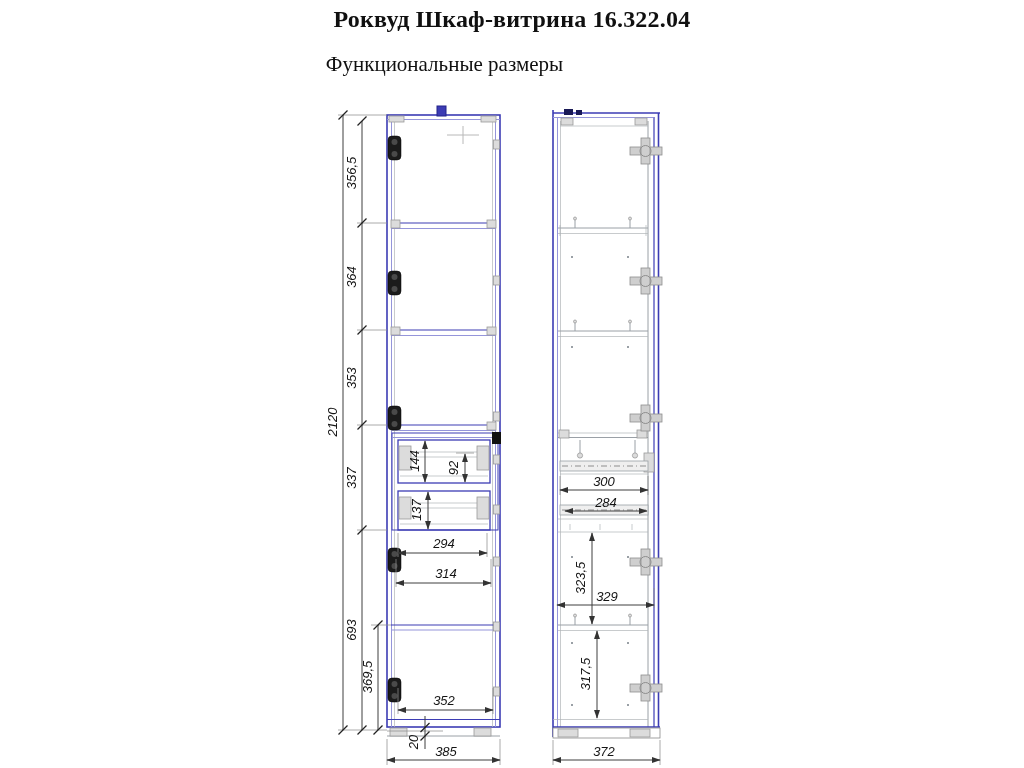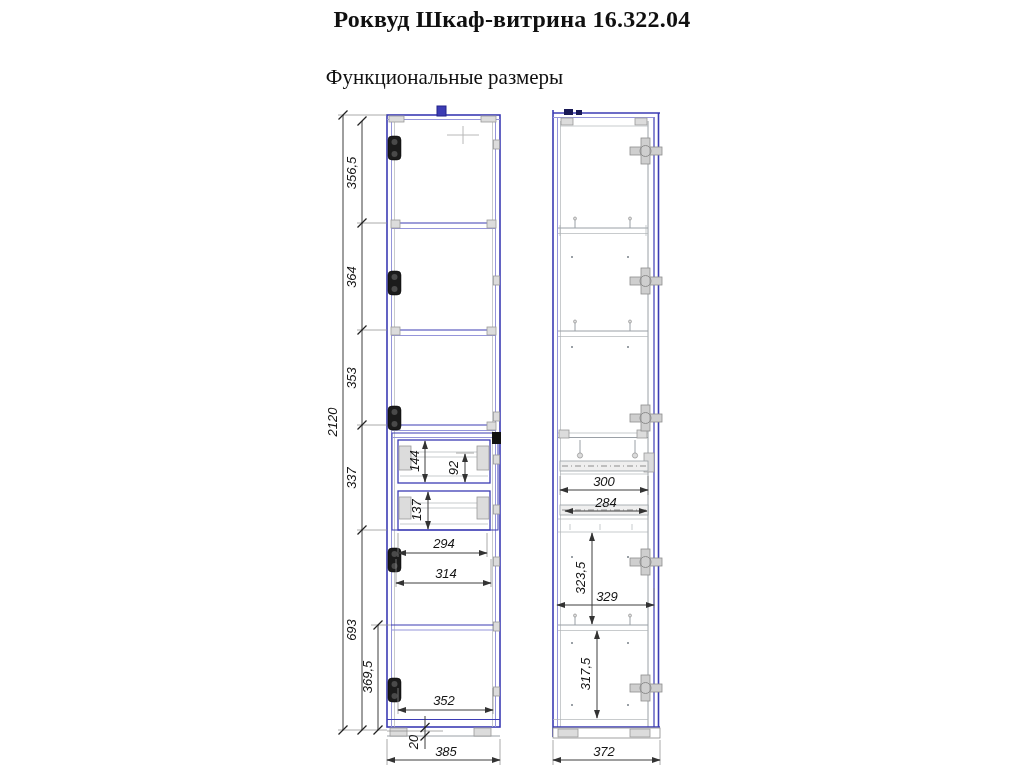--- a/index.html
+++ b/index.html
@@ -1,20 +1,20 @@
 <!DOCTYPE html>
 <html><head>
 <meta charset="utf-8">
 <style>
   html,body{margin:0;padding:0;background:#ffffff;}
   .page{position:relative;width:1024px;height:768px;background:#fff;overflow:hidden;
         font-family:"Liberation Serif", serif;}
   .title{position:absolute;left:0;top:6px;width:1024px;text-align:center;
          font-size:24px;font-weight:700;color:#101010;letter-spacing:.2px;}
-  .subtitle{position:absolute;left:0;top:65px;width:889px;text-align:center;
+  .subtitle{position:absolute;left:0;top:52px;width:889px;text-align:center;
             font-size:21px;font-weight:400;color:#101010;}
   svg{position:absolute;left:0;top:0;}
   .bl{stroke:#3c3cb4;fill:none;}
   .bl2{stroke:#9595da;fill:none;stroke-width:1;}
   .gr{stroke:#9aa0a6;fill:none;stroke-width:1;}
   .grt{stroke:#b0b4b8;fill:none;stroke-width:.7;}
   .plate{fill:#dcdcdc;stroke:#9a9a9a;stroke-width:.8;}
   .railf{fill:#efefef;stroke:#9aa0a6;stroke-width:.8;}
   .hingef{fill:#1b1b1b;stroke:#000;stroke-width:.5;}
   .cross{fill:#cfcfcf;stroke:#8e8e8e;stroke-width:.8;}

